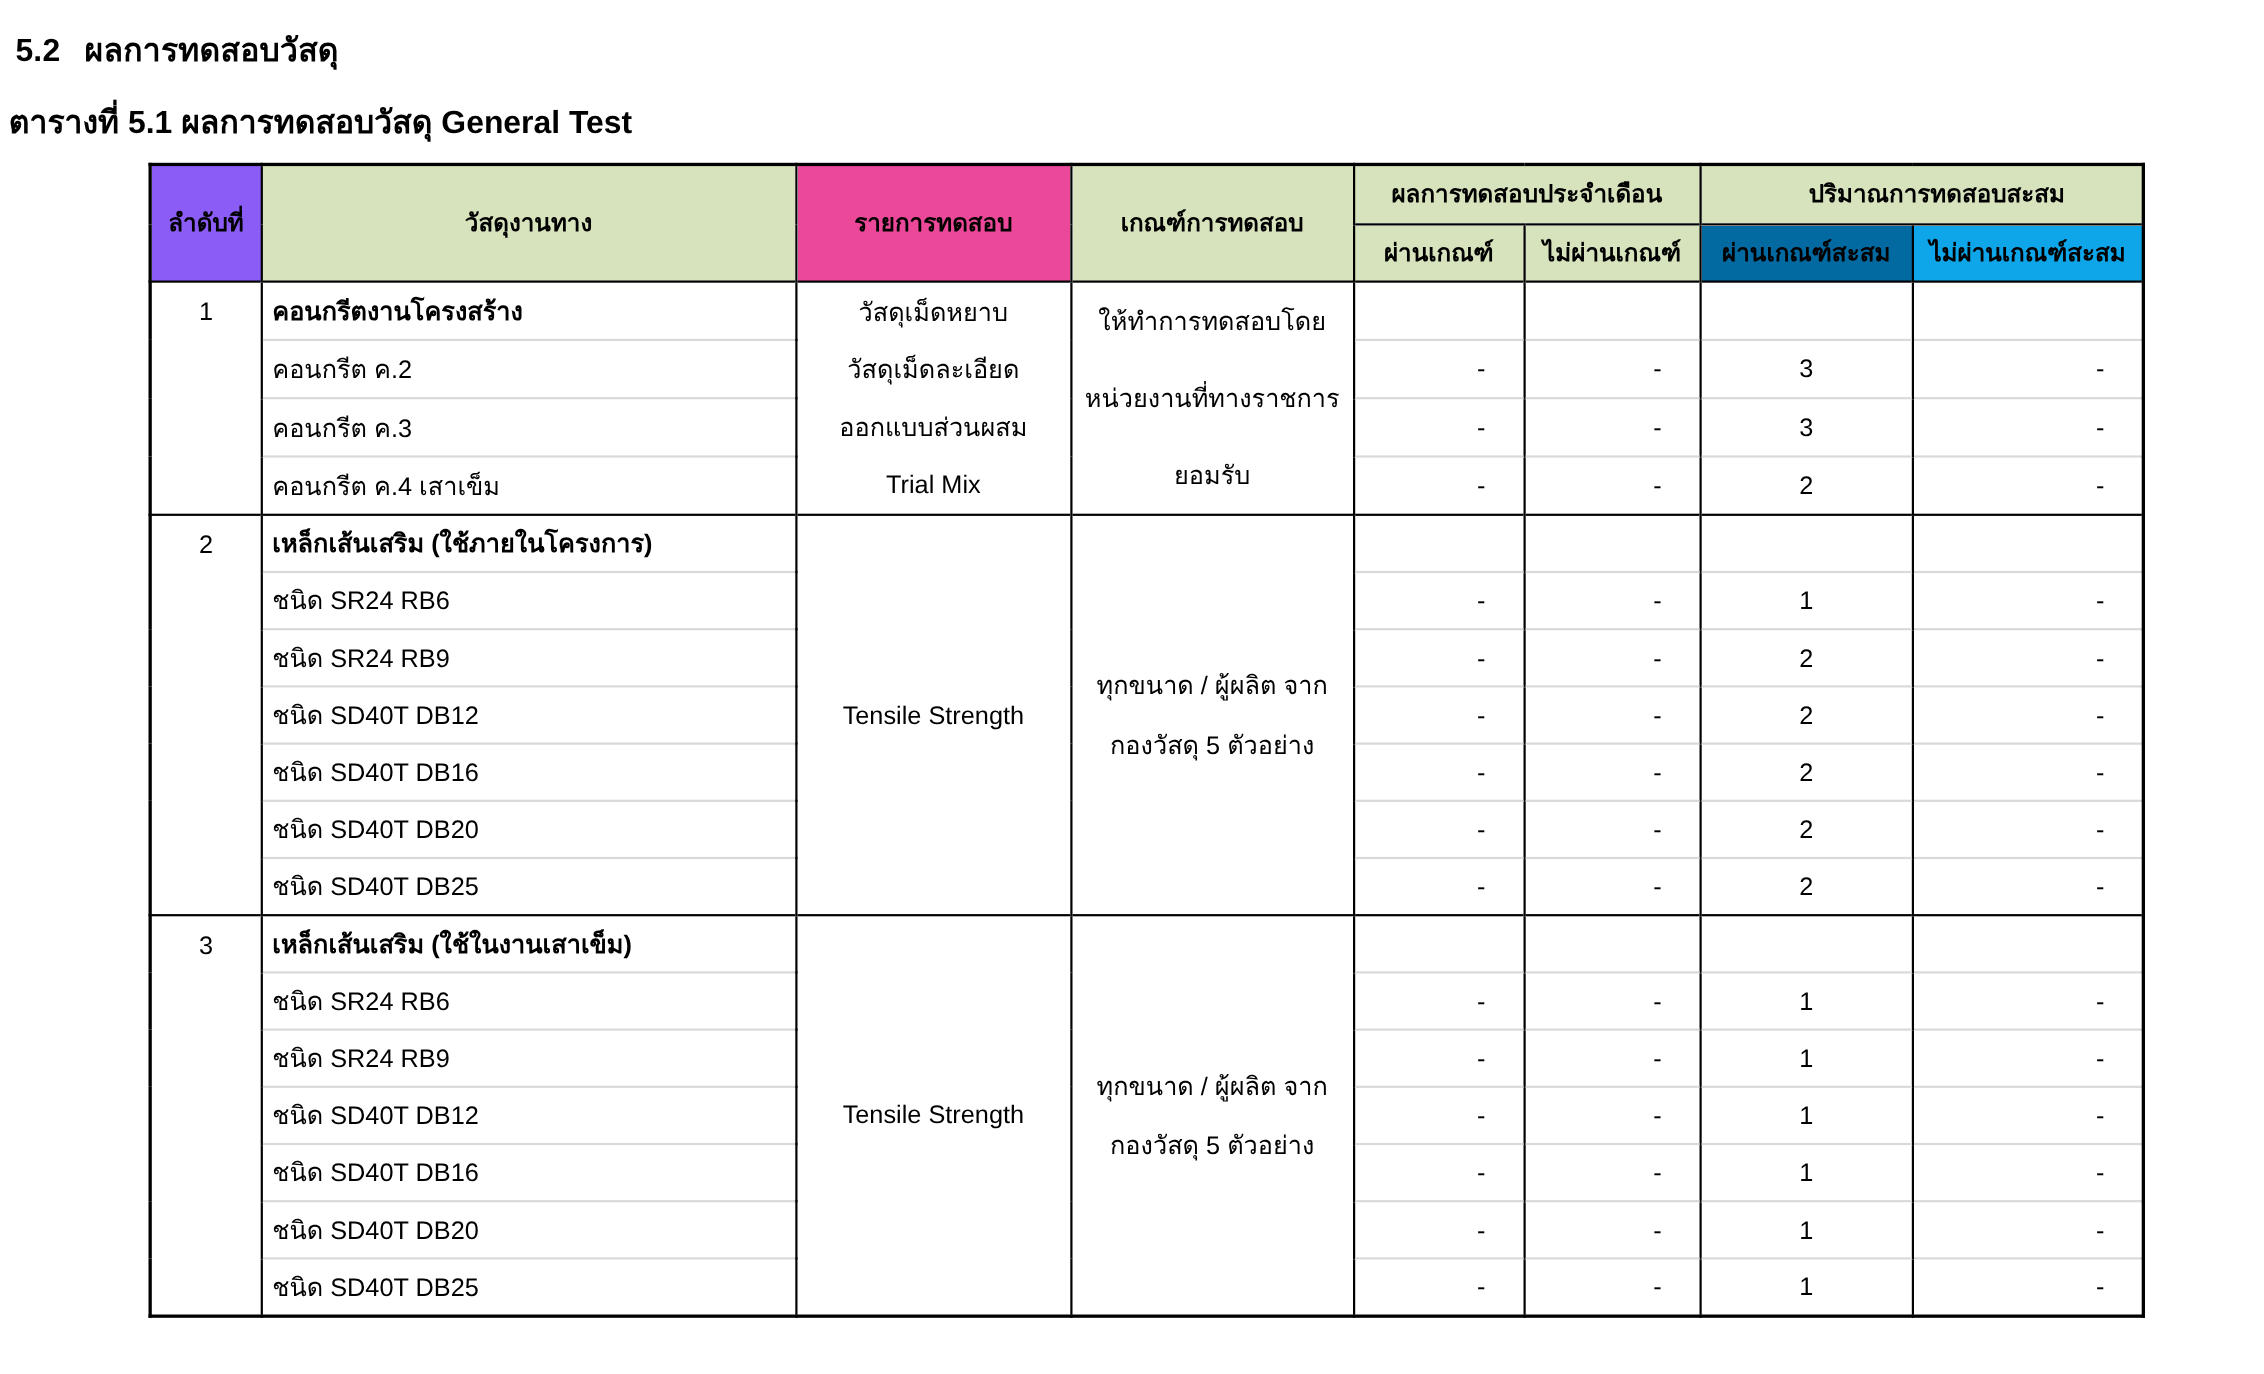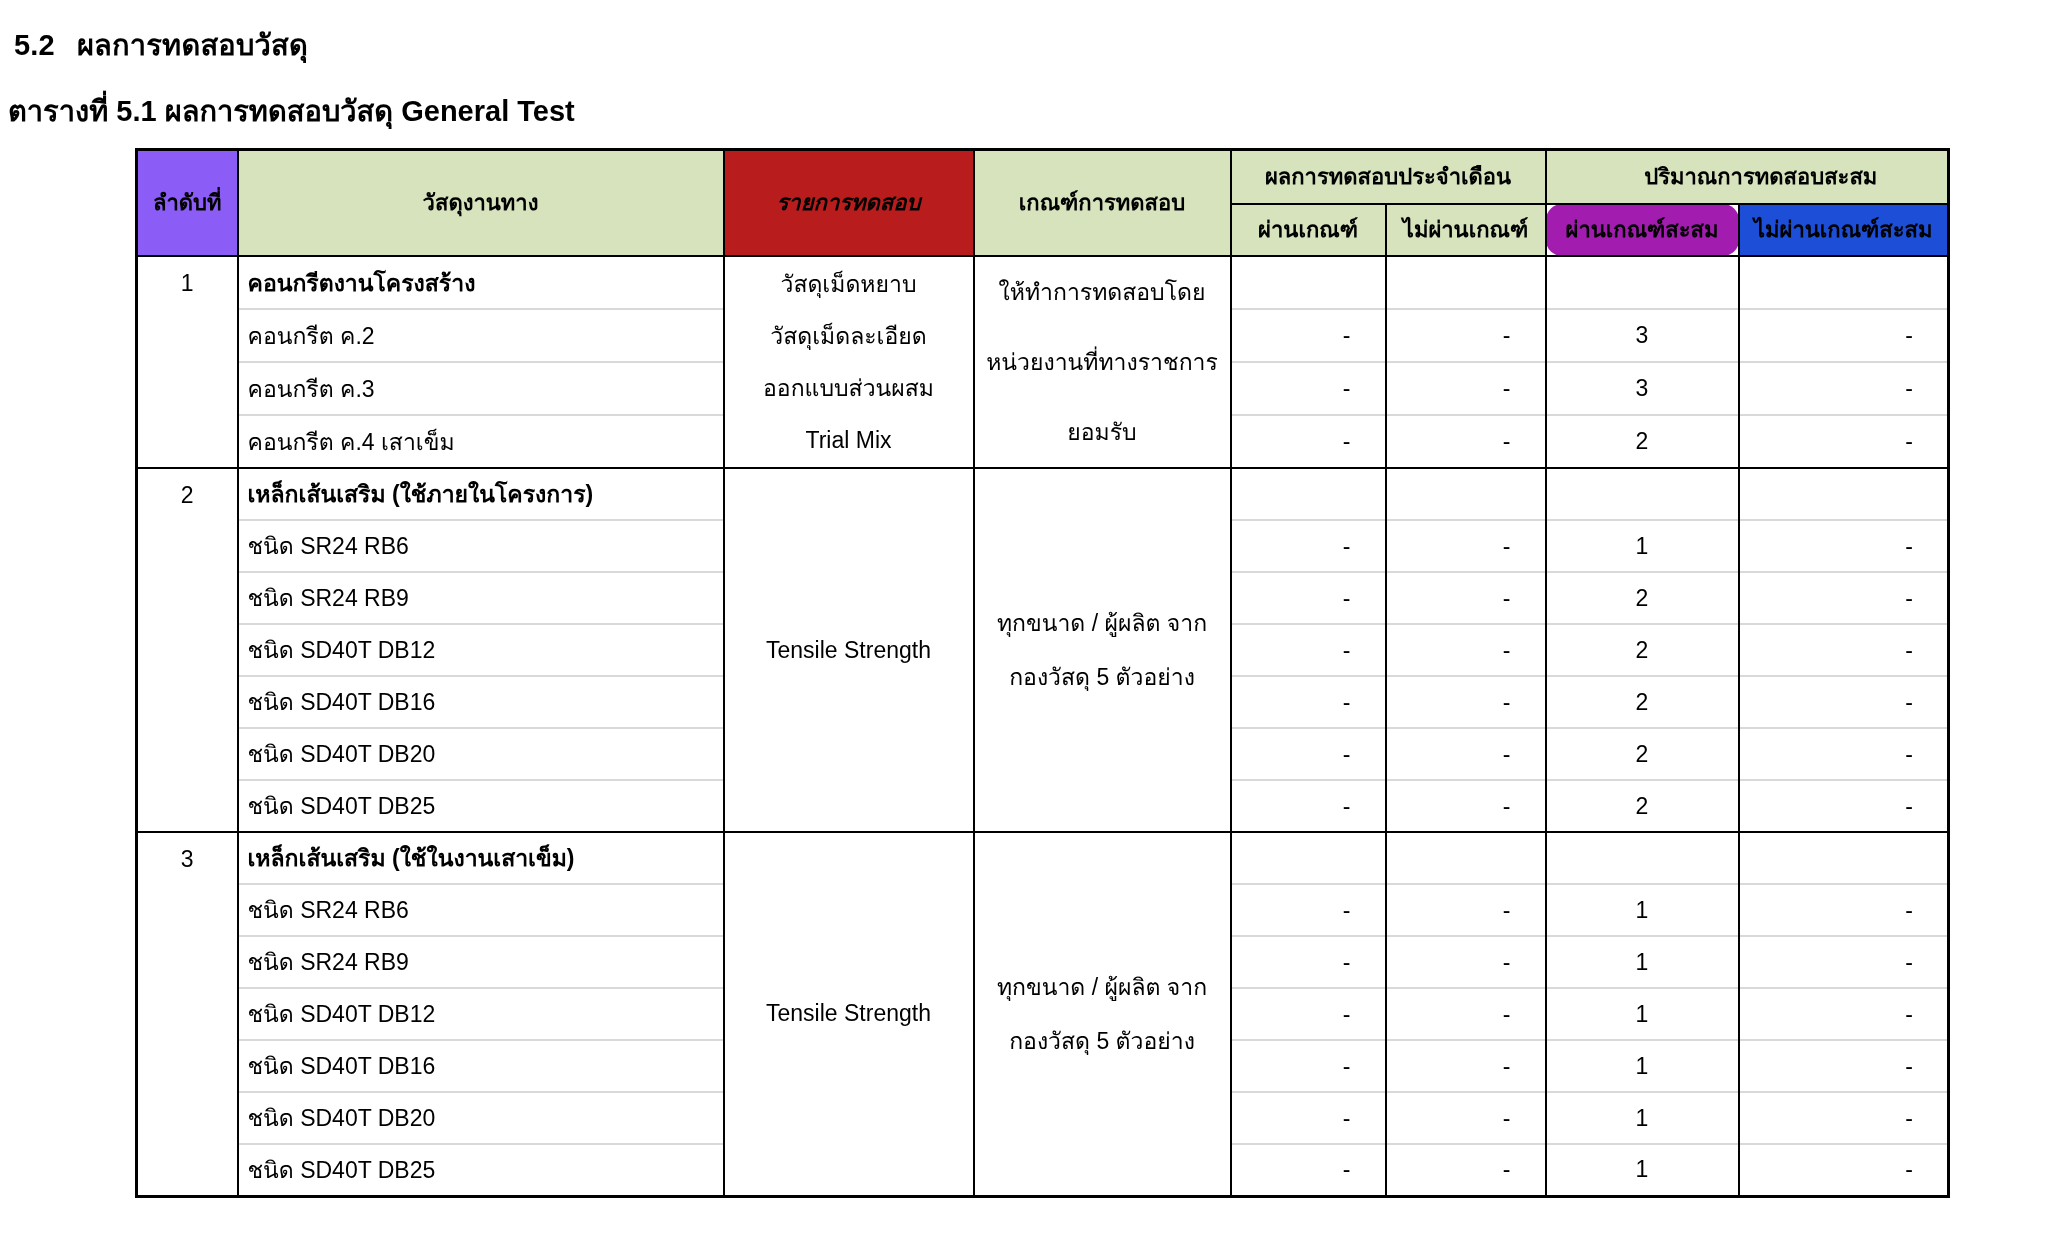--- a/index.html
+++ b/index.html
@@ -66,30 +66,30 @@
         <col style="width:257px">
       <col style="width:155px">
         <col style="width:160px">
         <col style="width:193px">
         <col style="width:210px">
     </colgroup>
     <thead>
       <tr class="grp">
         <th rowspan="2" style="background: #8b5cf6;">ลำดับที่</th>
         <th rowspan="2" style="background: rgb(214, 227, 188);">วัสดุงานทาง</th>
-        <th rowspan="2" style="background: #b91c1c; font-style: italic;">รายการทดสอบ</th>
+        <th rowspan="2" style="background: #ec4899;">รายการทดสอบ</th>
         <th rowspan="2" style="background: rgb(214, 227, 188);">เกณฑ์การทดสอบ</th>
         <th colspan="2" style="background: rgb(214, 227, 188);">ผลการทดสอบประจำเดือน</th>
         <th colspan="2" style="background: rgb(214, 227, 188); padding-left: 28px;">ปริมาณการทดสอบสะสม</th>
       </tr>
       <tr class="sub">
         <th style="background: rgb(214, 227, 188);">ผ่านเกณฑ์</th>
         <th style="background: rgb(214, 227, 188);">ไม่ผ่านเกณฑ์</th>
-        <th style="background: #a21caf; border-radius: 16px;">ผ่านเกณฑ์สะสม</th>
-        <th style="background: #1d4ed8;">ไม่ผ่านเกณฑ์สะสม</th>
+        <th style="background: #0369a1;">ผ่านเกณฑ์สะสม</th>
+        <th style="background: #0ea5e9;">ไม่ผ่านเกณฑ์สะสม</th>
       </tr>
     </thead>
     <tbody id="table-body">
         <tr>
           <td class="c-no g-top" rowspan="4">
             <div class="no-box">1</div>
           </td>
           <td class="c-mat c-mat-title g-top">คอนกรีตงานโครงสร้าง</td>
           <td class="c-test g-top" rowspan="4">
             <div class="stack-line">วัสดุเม็ดหยาบ</div>

